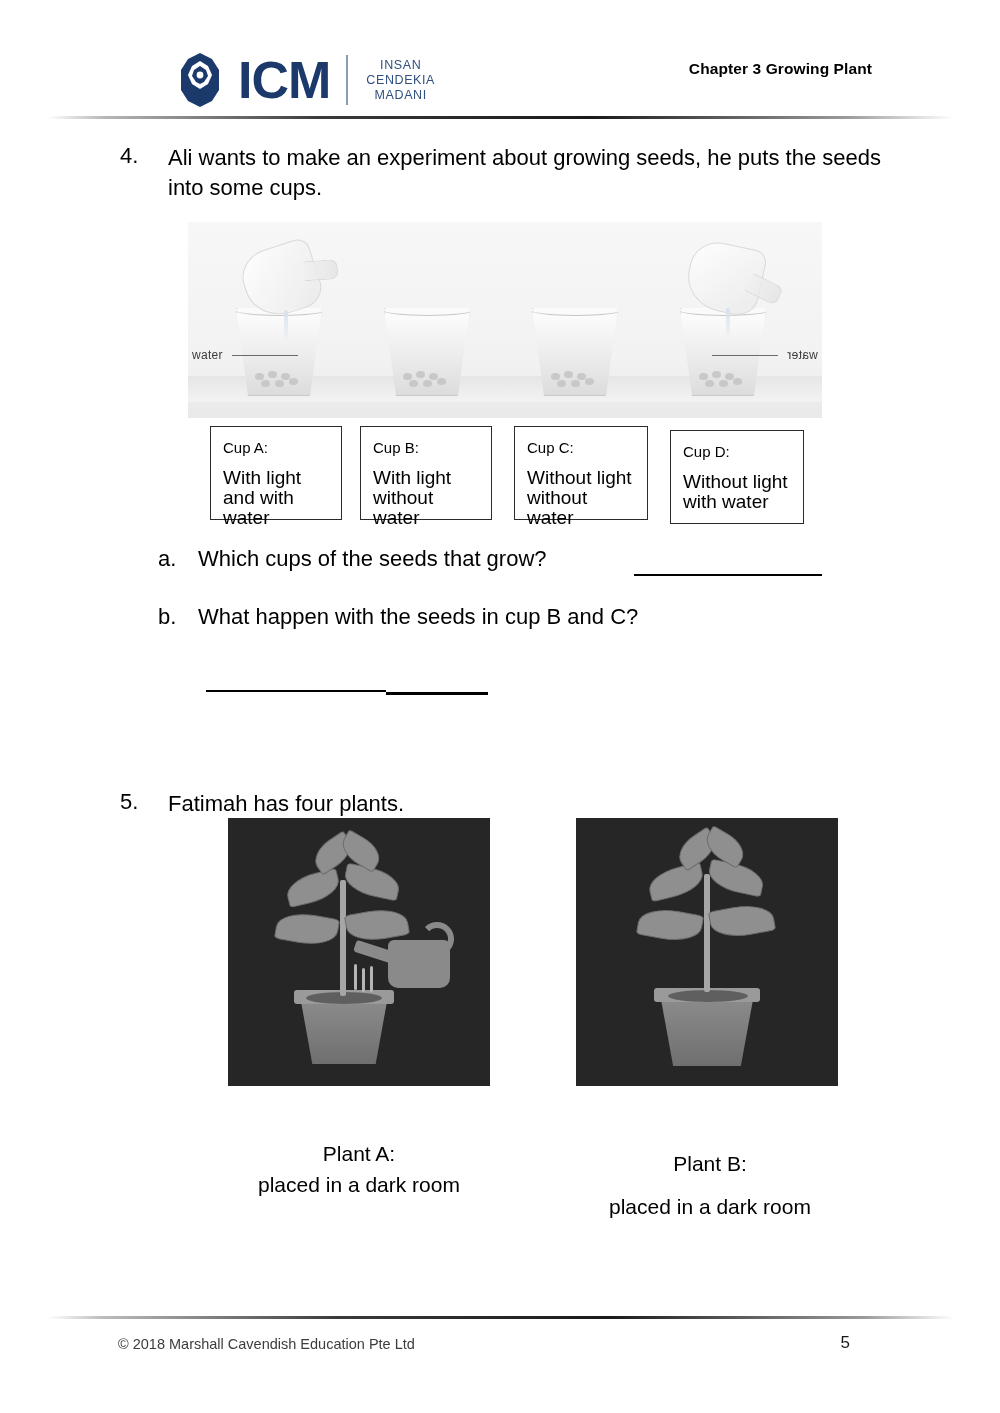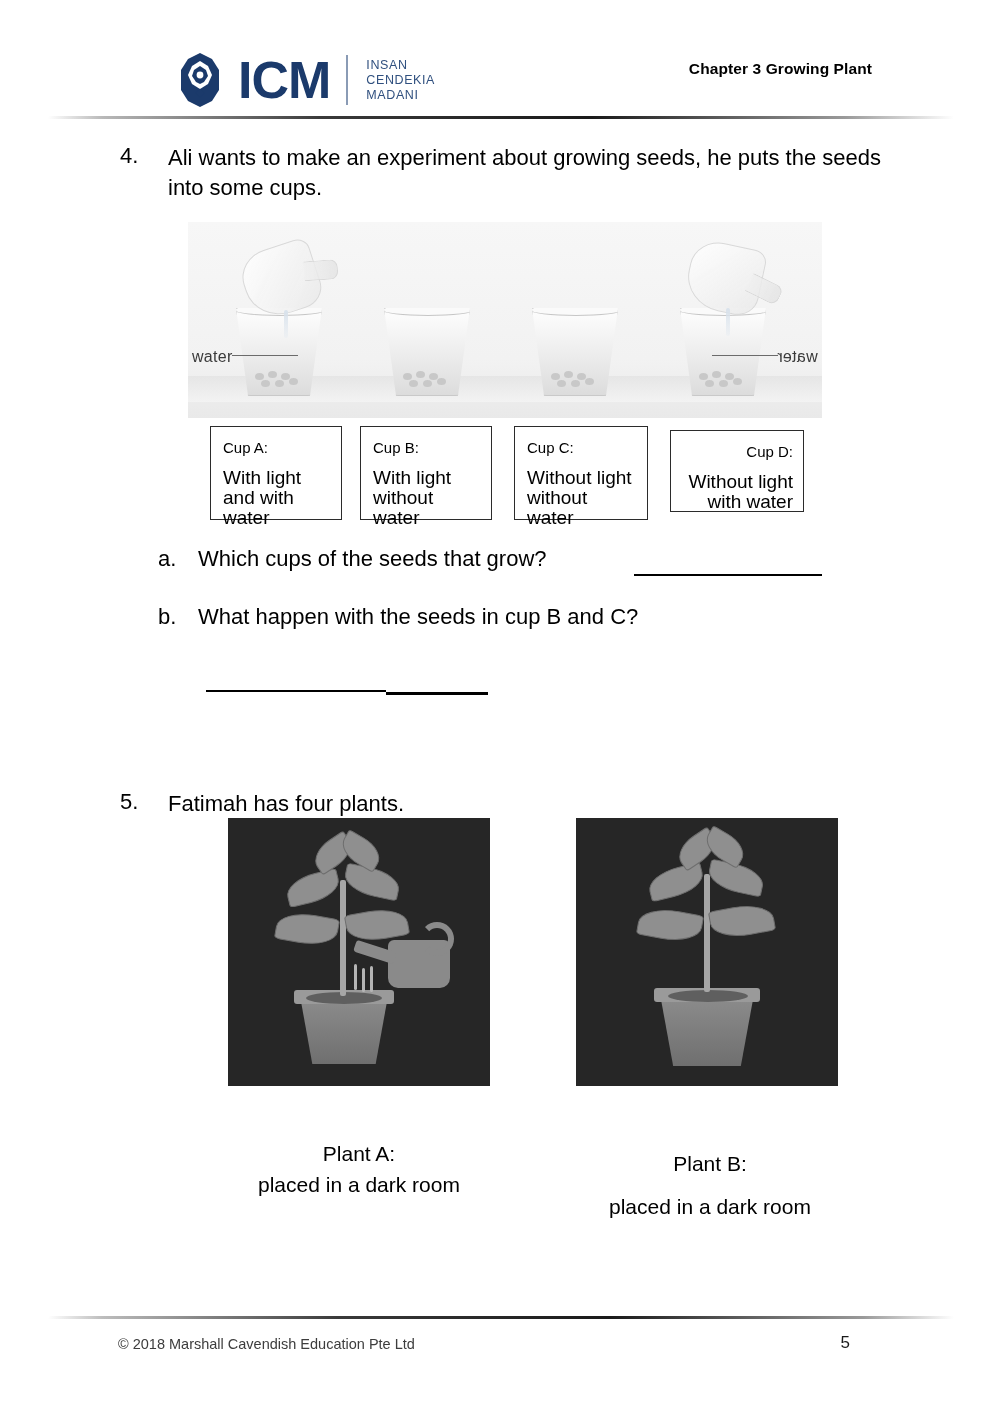--- a/index.html
+++ b/index.html
@@ -12,21 +12,21 @@
     position: relative;
     font-family: "Liberation Sans", sans-serif;
     color: #000;
     overflow: hidden;
   }
 
   
   .header {
     position: absolute;
     left: 0; top: 0;
-    width: 1000px; height: 118px;
+    width: 1000px; height: 118px; text-align: center;
   }
   .logo-wrap {
     position: absolute;
     left: 172px; top: 52px;
     display: flex;
     align-items: center;
     gap: 10px;
   }
   .logo-mark {
     width: 56px; height: 56px;
@@ -151,21 +151,21 @@
     transform: rotate(14deg);
   }
   .pour {
     position: absolute;
     width: 4px; height: 28px;
     background: linear-gradient(to bottom, rgba(215,225,235,.95), rgba(225,232,240,.3));
     border-radius: 2px;
   }
   .label-water {
     position: absolute;
-    font-size: 16px;
+    font-size: 12px;
     color: #3a3a3a;
     letter-spacing: .3px;
   }
   .leader {
     position: absolute;
     height: 1px;
     background: #6b6b6b;
   }
 
   
@@ -401,21 +401,21 @@
     <div class="cap-desc">With light and with water</div>
   </div>
   <div class="cap-box" style="left:360px; top:426px; width:132px; height:94px;">
     <div class="cap-title">Cup B:</div>
     <div class="cap-desc">With light without water</div>
   </div>
   <div class="cap-box" style="left:514px; top:426px; width:134px; height:94px;">
     <div class="cap-title">Cup C:</div>
     <div class="cap-desc">Without light without water</div>
   </div>
-  <div class="cap-box" style="left:670px; top:430px; width:134px; height:82px;text-align:right;">
+  <div class="cap-box" style="left:670px; top:430px; width:134px; height:94px;">
     <div class="cap-title">Cup D:</div>
     <div class="cap-desc">Without light with water</div>
   </div>
 
   <div class="sub-letter" style="left:158px; top:546px;">a.</div>
   <div class="sub-text" style="left:198px; top:546px;">Which cups of the seeds that grow?</div>
   <div class="answer-line" style="left:634px; top:574px; width:188px;"></div>
 
   <div class="sub-letter" style="left:158px; top:604px;">b.</div>
   <div class="sub-text" style="left:198px; top:604px;">What happen with the seeds in cup B and C?</div>

